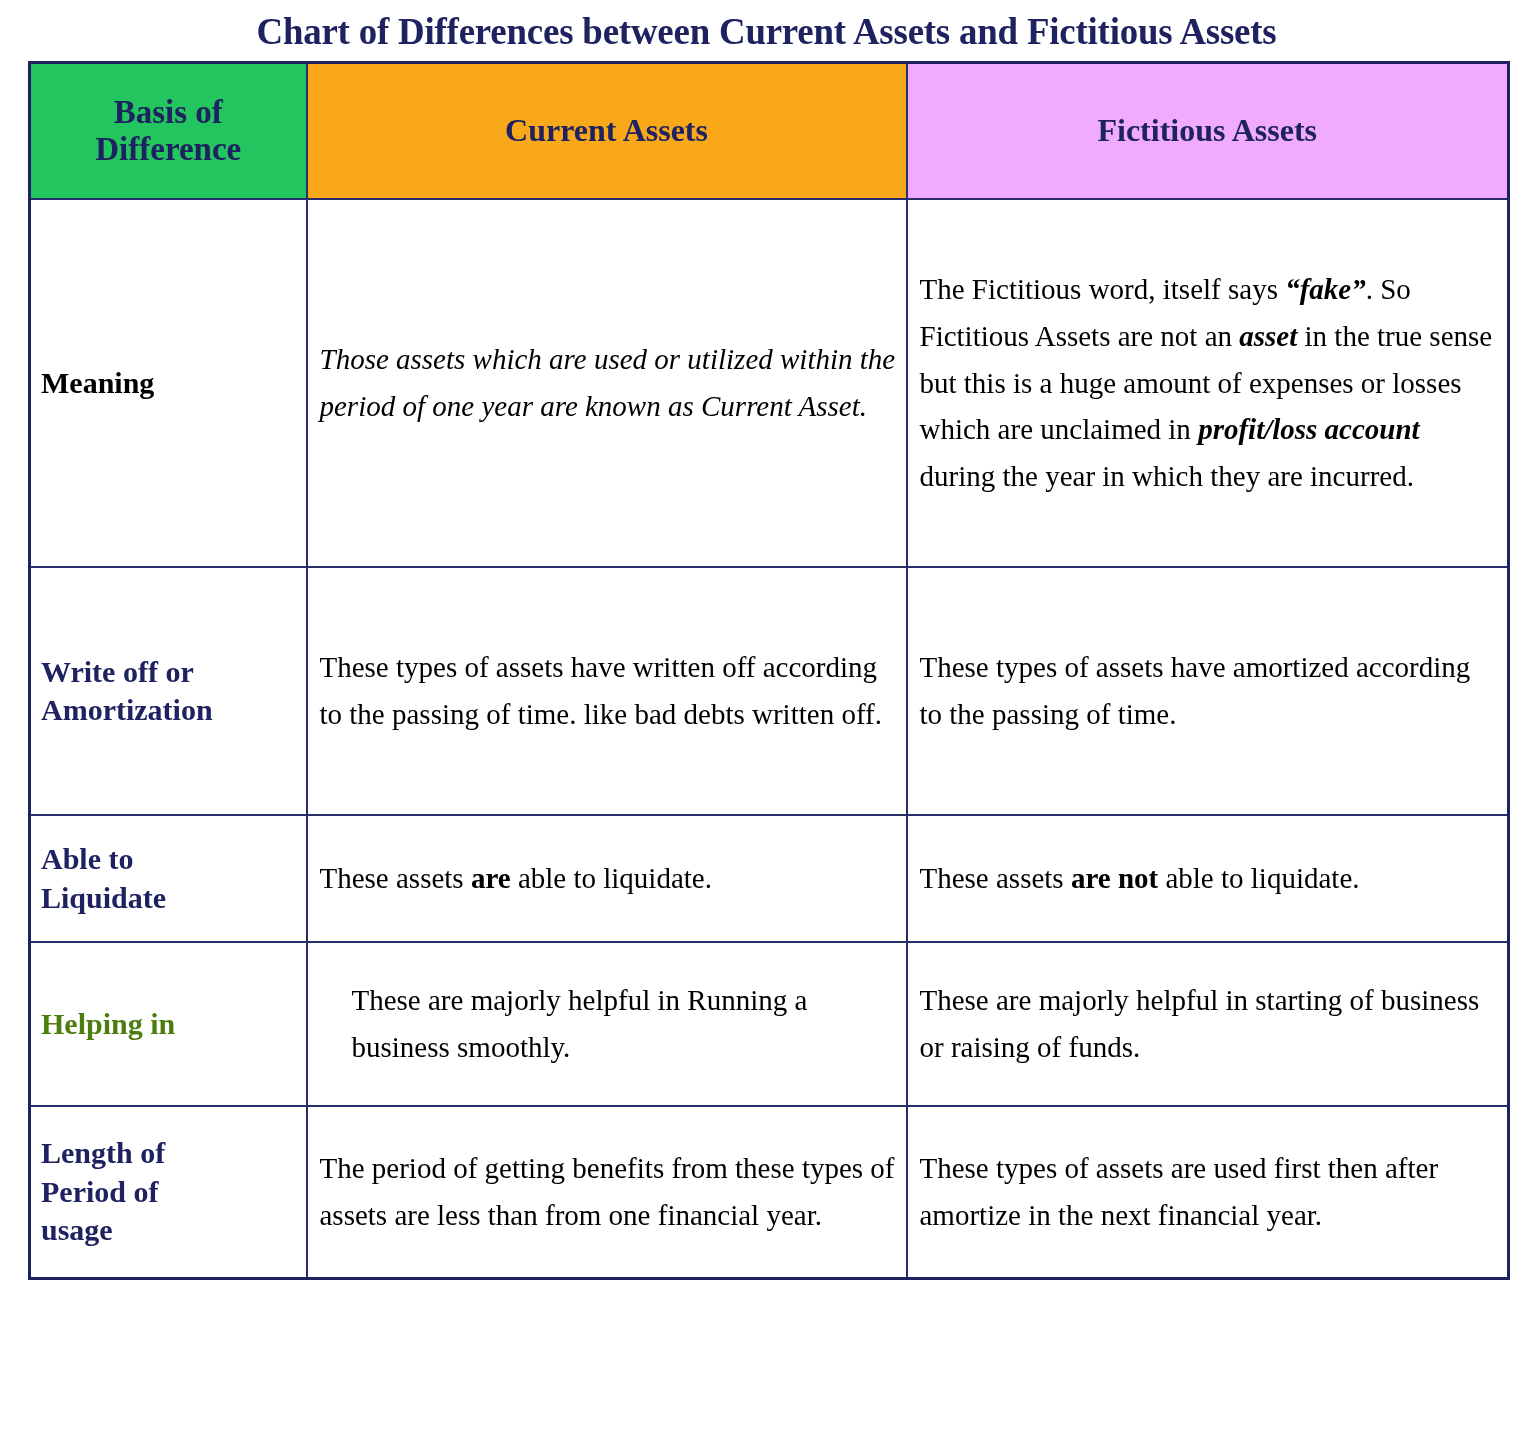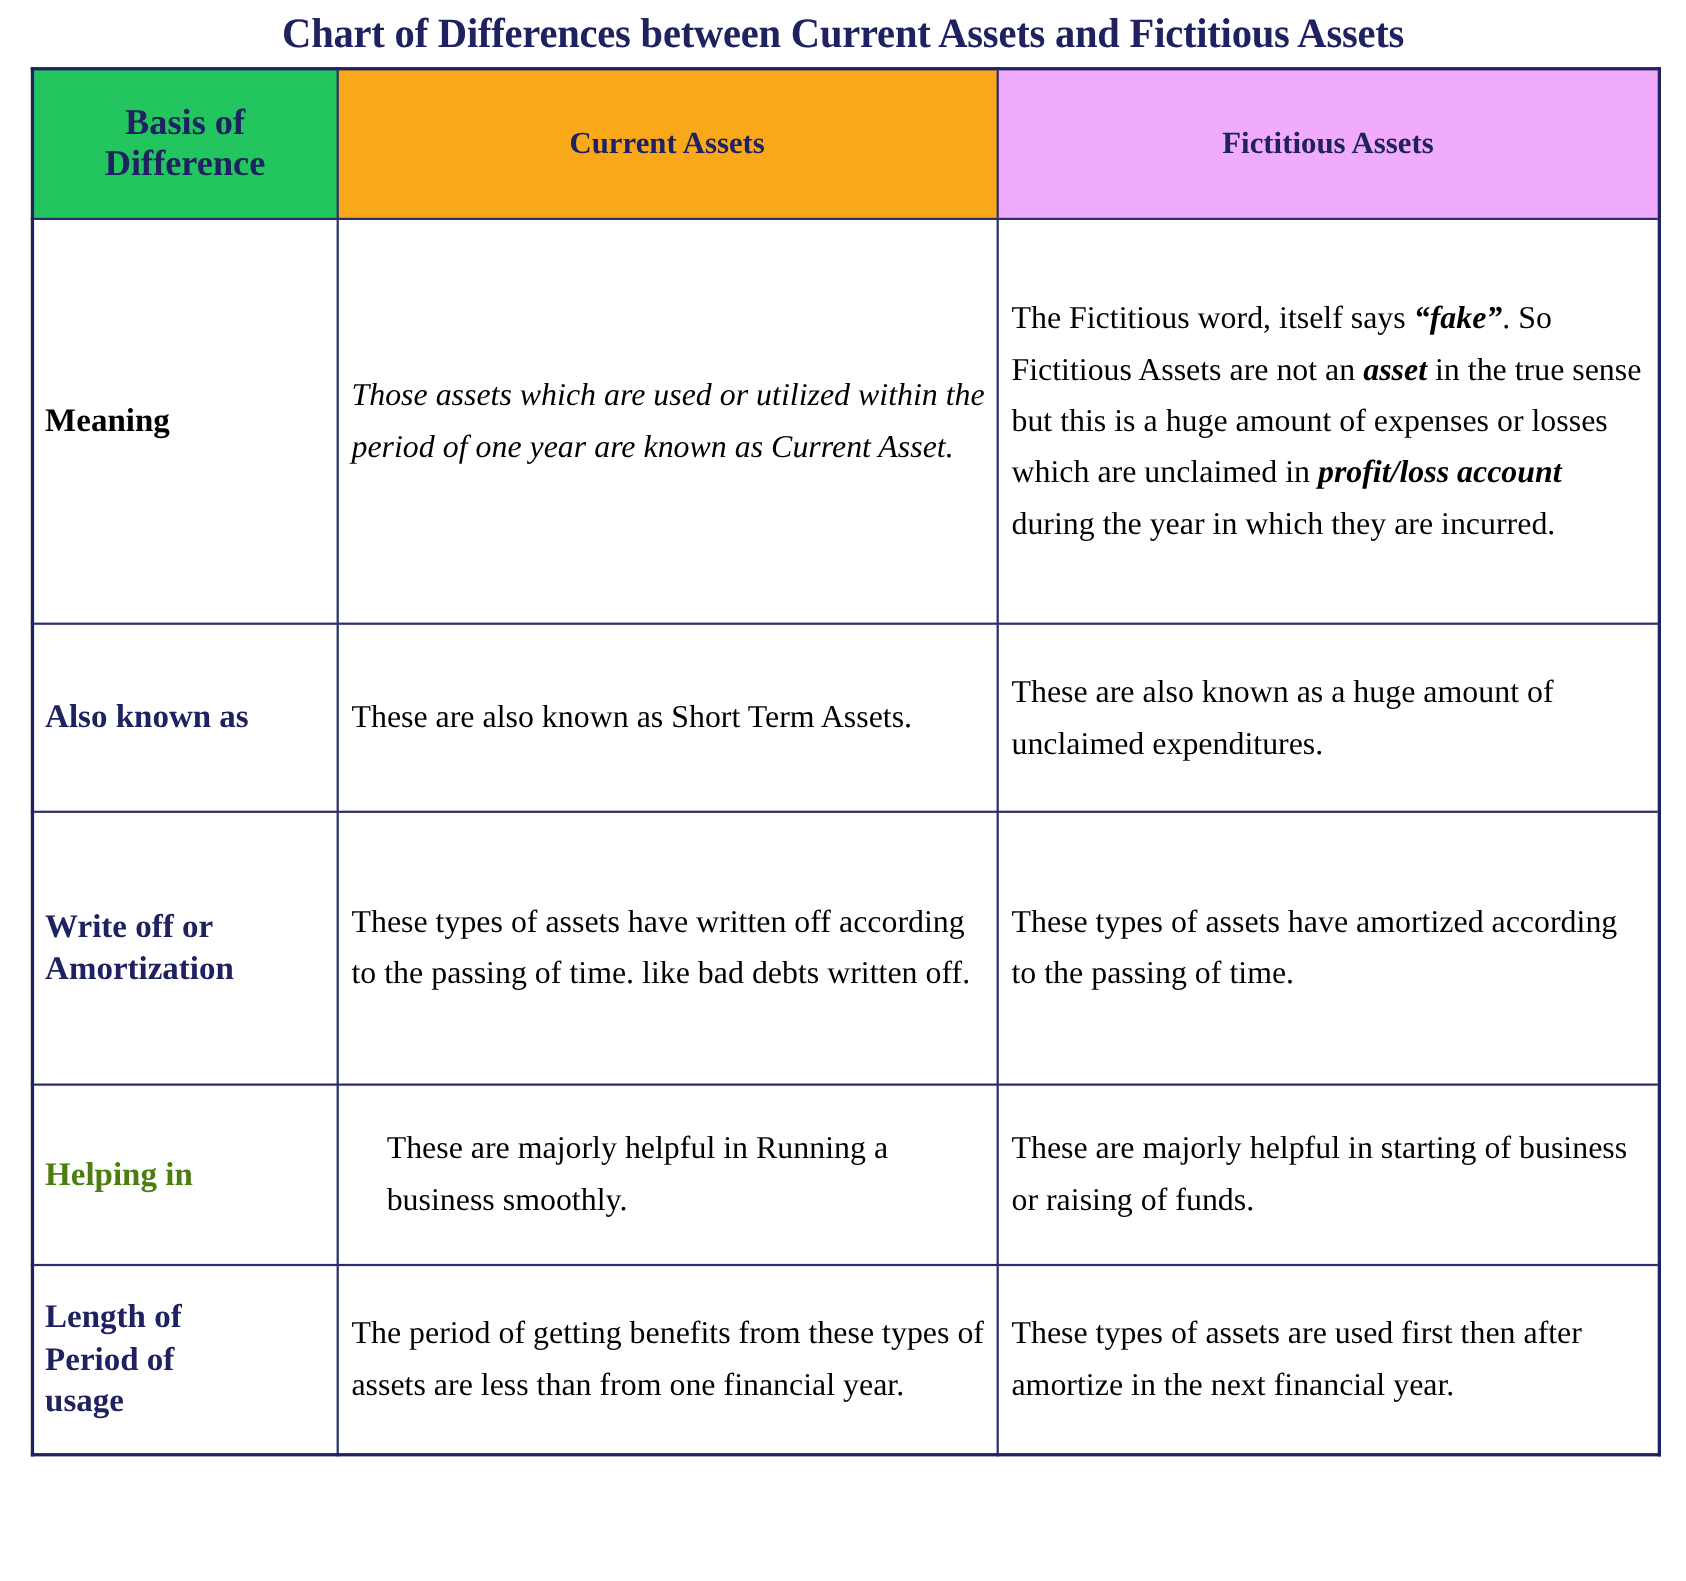--- a/index.html
+++ b/index.html
@@ -63,21 +63,21 @@
     font-family: "Liberation Serif", "DejaVu Serif", serif;
     font-weight: bold;
     line-height: 1.12;
     padding: 8px 6px;
     height: 118px;
   }
   thead th.basis {
     font-size: 33px;
   }
   thead th.main-head {
-    font-size: 28px;
+    font-size: 32px;
   }
   td.basis-cell {
     color: #1e2260;
     font-weight: bold;
     font-size: 30px;
     line-height: 1.28;
     padding: 6px 0 6px 10px;
     font-family: "Liberation Serif", "DejaVu Serif", serif;
   }
   td.body-cell {
@@ -118,35 +118,38 @@
         </tr>
       </thead>
       <tbody>
 
         <tr class="row-meaning" style="height:368px;">
           <td class="basis-cell" style="color: #000000; border-color: rgb(42, 45, 107);">Meaning</td>
           <td class="body-cell" style="border-color: rgb(42, 45, 107); font-style: italic;">Those assets which are used or utilized within the period of one year are known as Current Asset.</td>
           <td class="body-cell" style="border-color: rgb(42, 45, 107);"><span>The Fictitious word, itself says </span><span class="bi">“fake”</span><span>. So Fictitious Assets are not an </span><span class="bi">asset</span><span>  in the true sense but this is a huge amount of expenses or losses which are unclaimed in </span><span class="bi">profit/loss account</span><span>  during the year in which they are incurred.</span></td>
         </tr>
 
-        <tr style="height:171px;">
-          <td class="basis-cell" style="color: rgb(30, 34, 96); border-color: rgb(42, 45, 107);">Also known as</td>
-          <td class="body-cell" style="border-color: rgb(42, 45, 107);">These are also known as Short Term Assets.</td>
-          <td class="body-cell" style="border-color: rgb(42, 45, 107);">These are also known as a huge amount of unclaimed expenditures.</td>
-        </tr>
 
         <tr style="height:248px;">
           <td class="basis-cell" style="color: rgb(30, 34, 96); border-color: rgb(42, 45, 107);">
             <span>Write off or</span><br>
             <span>Amortization</span>
           </td>
           <td class="body-cell" style="border-color: rgb(42, 45, 107);">These types of assets have written off according to the passing of time. like bad debts written off.</td>
           <td class="body-cell" style="border-color: rgb(42, 45, 107);">These types of assets have amortized according to the passing of time.</td>
         </tr>
 
+        <tr style="height:127px;">
+          <td class="basis-cell" style="color: rgb(30, 34, 96); border-color: rgb(42, 45, 107);">
+            <span>Able to</span><br>
+            <span>Liquidate</span>
+          </td>
+          <td class="body-cell" style="border-color: rgb(42, 45, 107);"><span>These assets </span><span style="font-weight: bold;">are</span><span> able to liquidate.</span></td>
+          <td class="body-cell" style="border-color: rgb(42, 45, 107);"><span>These assets </span><span style="font-weight: bold;">are not</span><span> able to liquidate.</span></td>
+        </tr>
 
         <tr style="height:164px;">
           <td class="basis-cell" style="color: #4d7c0f; border-color: rgb(42, 45, 107);">Helping in</td>
           <td class="body-cell" style="border-color: rgb(42, 45, 107); padding-left: 44px;">These are majorly helpful in Running a business smoothly.</td>
           <td class="body-cell" style="border-color: rgb(42, 45, 107);">These are majorly helpful in starting of business or raising of funds.</td>
         </tr>
 
         <tr style="height:172px;">
           <td class="basis-cell" style="color: rgb(30, 34, 96); border-color: rgb(42, 45, 107);">
             <span>Length of</span><br>

